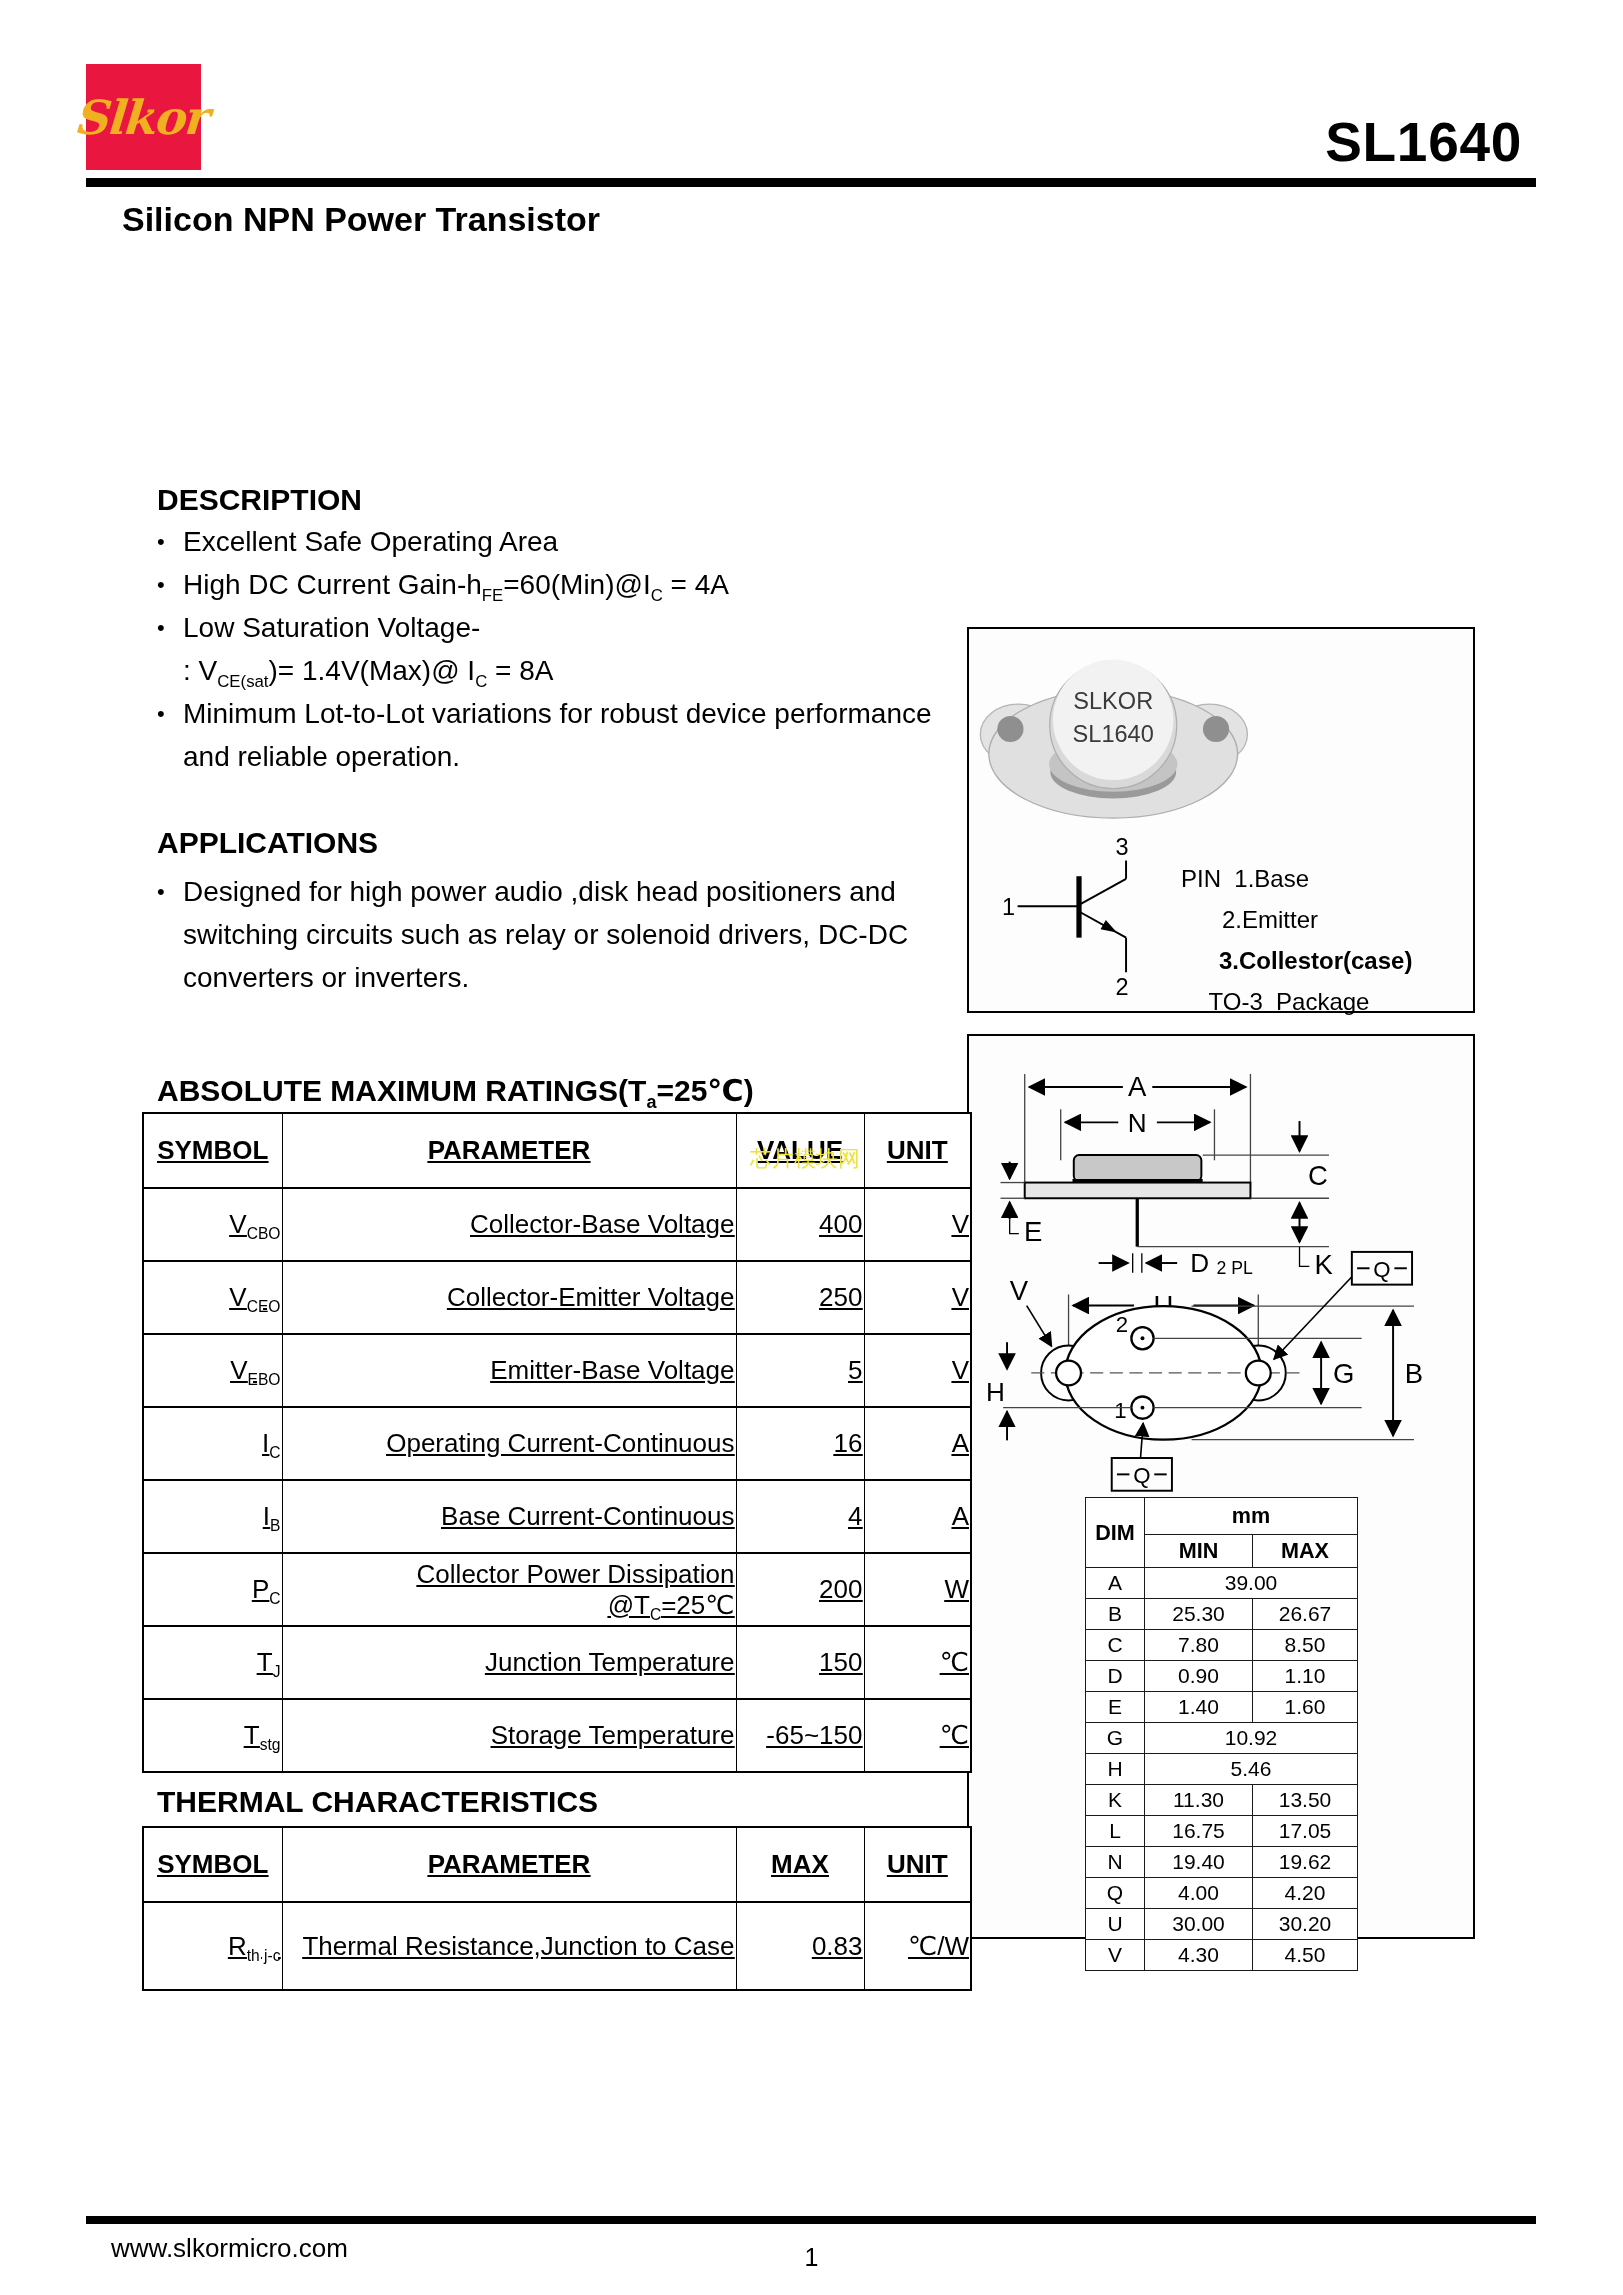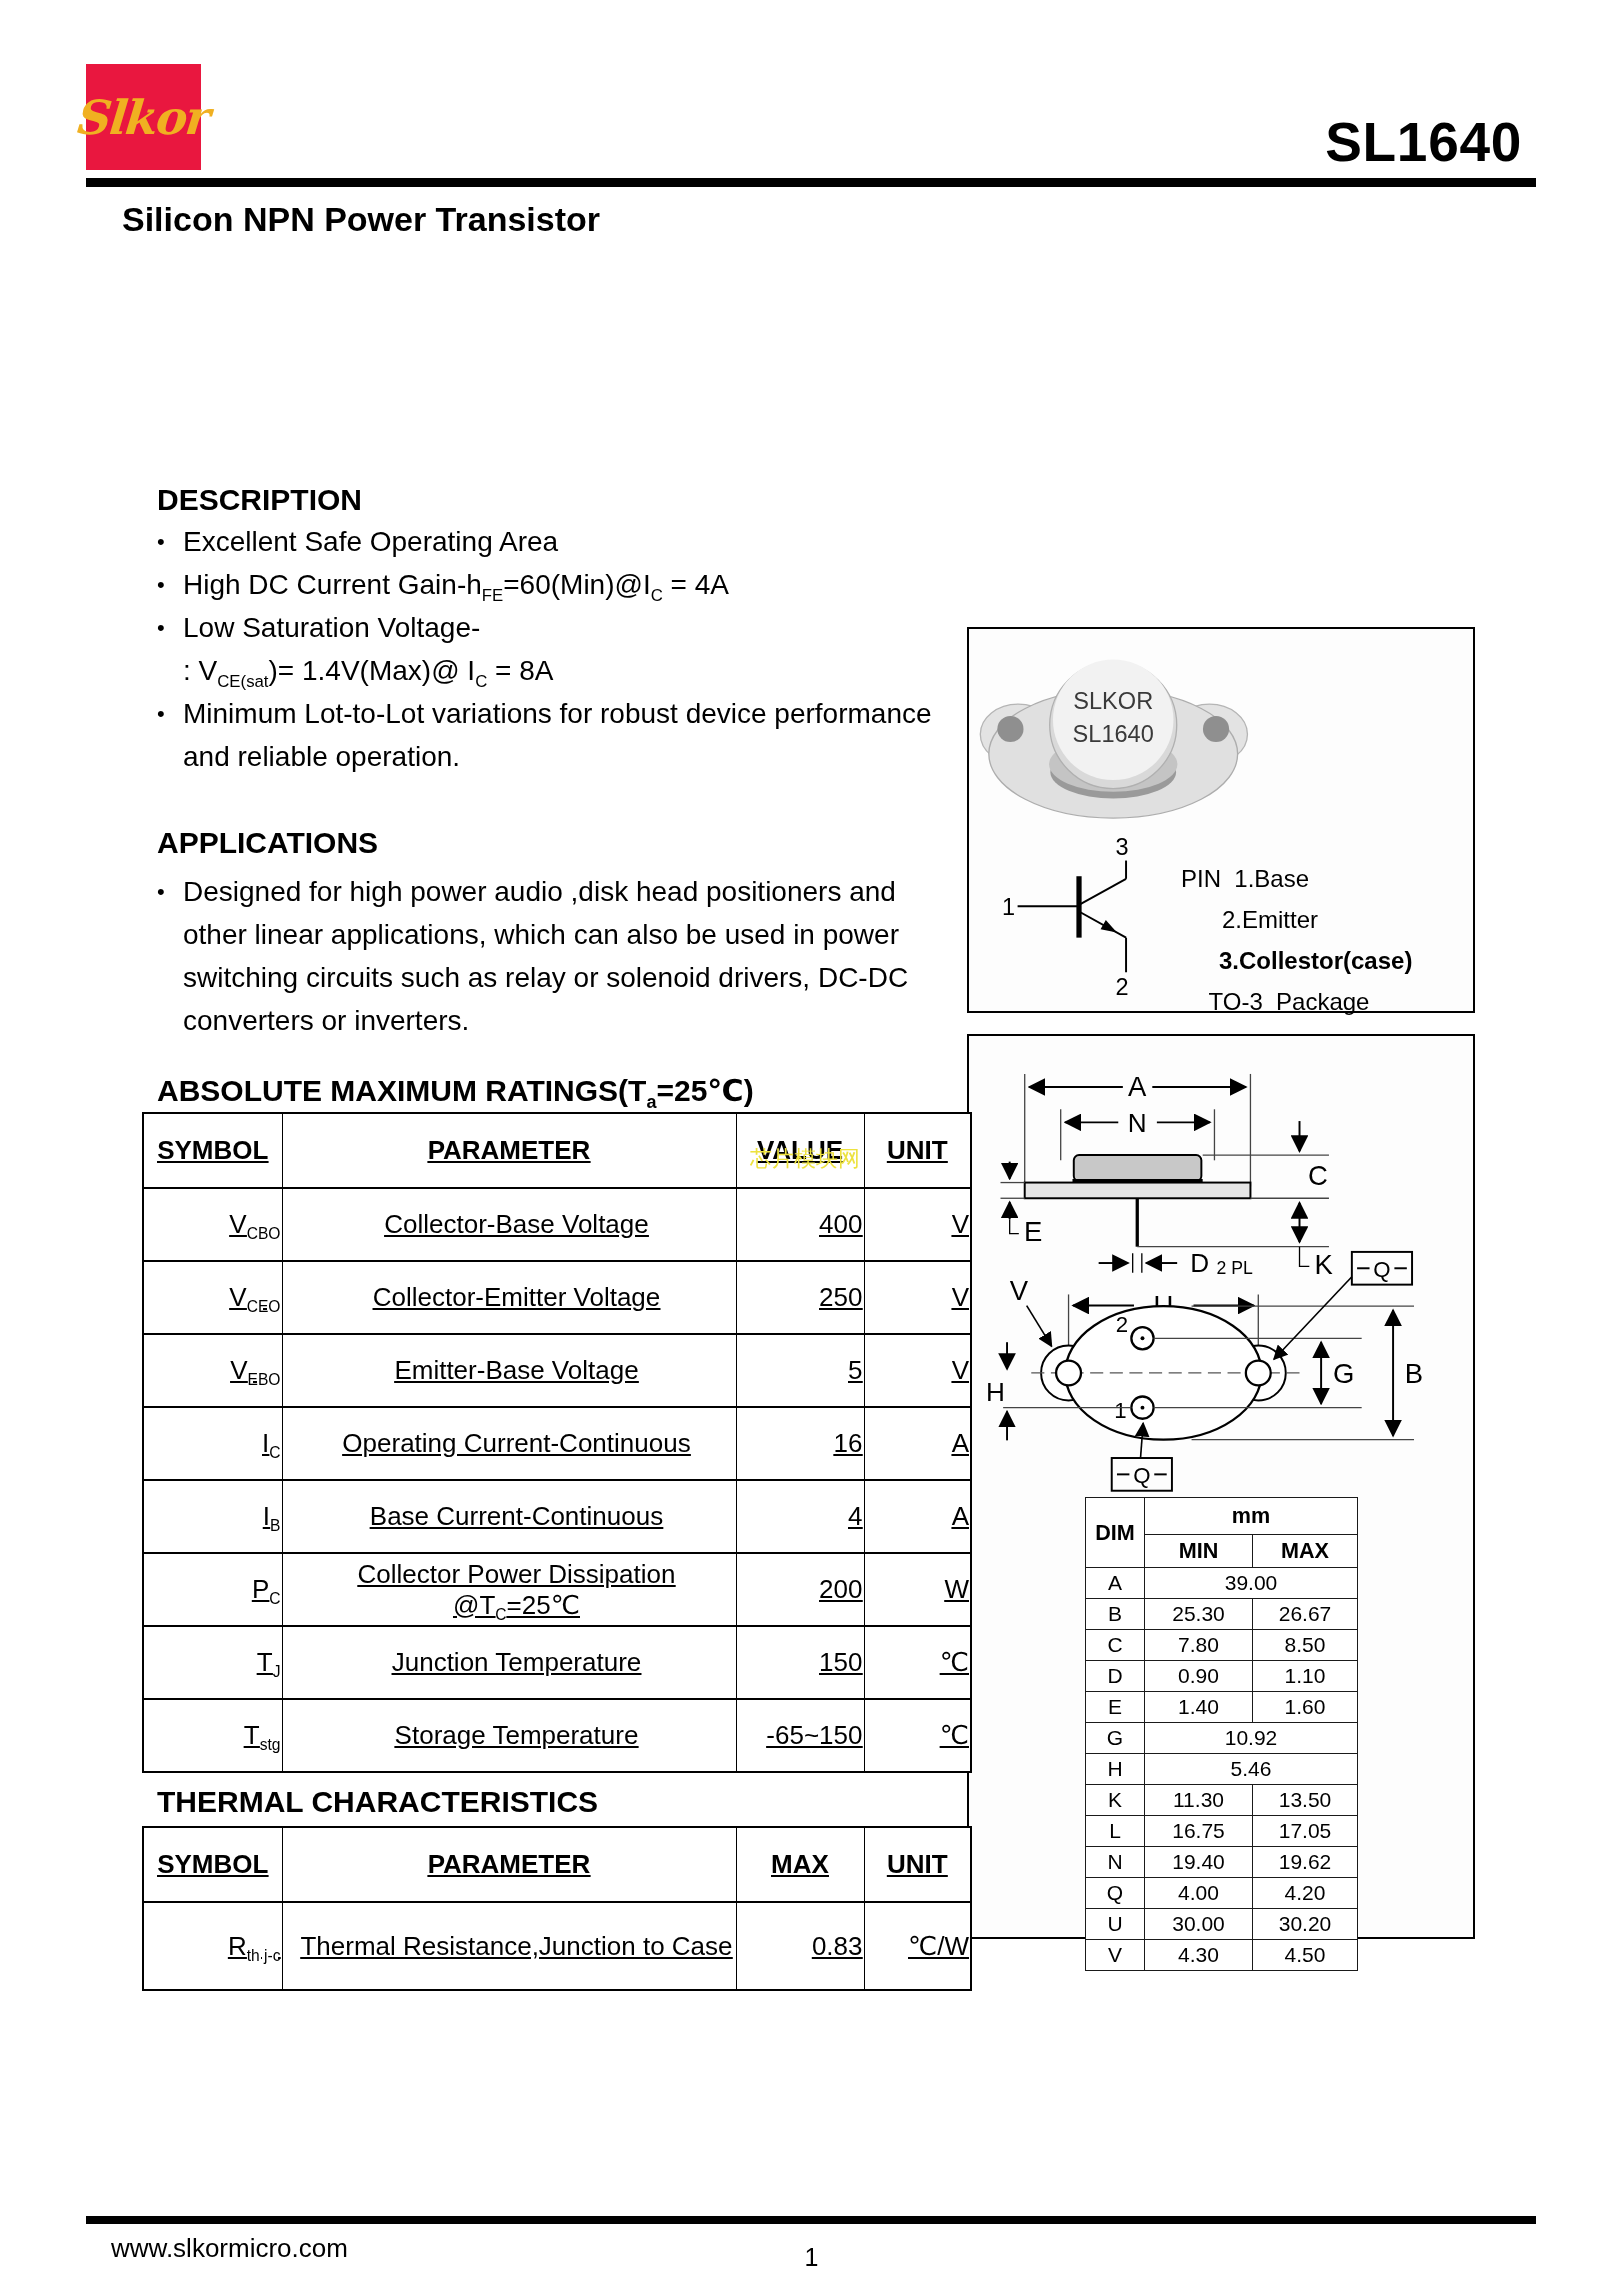--- a/index.html
+++ b/index.html
@@ -18,21 +18,21 @@
   .text-block{position:absolute;left:157px;}
   .tline{display:flex;font-size:28px;line-height:43px;white-space:pre;}
   .tline .bullet{width:26px;font-size:22px;}
   sub{font-size:60%;line-height:0;}
   
   table.spec{position:absolute;border-collapse:collapse;table-layout:fixed;width:828px;left:142px;background:#fff;}
   table.spec,table.spec th,table.spec td{border:2px solid #000;text-decoration:underline;}
   table.spec th,table.spec td{border-left-width:1.3px;border-right-width:1.3px;}
   table.spec th{font-size:26px;font-weight:bold;height:71px;text-align:center;position:relative;}
   table.spec td{font-size:26px;height:69px;text-align:right;vertical-align:middle;}
-  table.spec td.param{text-align:center;padding-left:16px;}
+  table.spec td.param{text-align:right;padding-left:16px;}
   #thermal-table td{height:84px;}
   .watermark{position:absolute;left:54%;top:62%;transform:translate(-50%,-50%);
              color:var(--wm,#ede23e);font-size:22px;font-weight:normal;white-space:nowrap;pointer-events:none;}
   
   .side-box{position:absolute;left:967px;border:2.6px solid #000;background:#fdfdfd;}
   #pkg-box{top:627px;width:504px;height:382px;}
   #outline-box{top:1034px;width:504px;height:901px;}
   #pkg-photo{position:absolute;left:9.8px;top:6.5px;}
   #pkg-symbol{position:absolute;left:29.4px;top:209px;}
   #pin-info{position:absolute;left:204px;top:229px;font-size:24px;line-height:41px;white-space:pre;margin-left:8px;}
@@ -71,21 +71,20 @@
       <div class="tline"><span class="bullet">•</span><span class="ltext"><span>High DC Current Gain-h</span><sub>FE</sub><span>=60(Min)@I</span><sub>C</sub><span> = 4A</span></span></div>
       <div class="tline"><span class="bullet">•</span><span class="ltext"><span>Low Saturation Voltage-</span></span></div>
       <div class="tline"><span class="bullet"></span><span class="ltext"><span>: V</span><sub>CE(sat</sub><span>)= 1.4V(Max)@ I</span><sub>C</sub><span> = 8A</span></span></div>
       <div class="tline"><span class="bullet">•</span><span class="ltext"><span>Minimum Lot-to-Lot variations for robust device performance</span></span></div>
       <div class="tline"><span class="bullet"></span><span class="ltext"><span>and reliable operation.</span></span></div>
     </div>
 
   <div class="section-heading" style="left:157px;top:826px;">APPLICATIONS</div>
   <div class="text-block" id="applications-lines" style="top:870px;">
       <div class="tline"><span class="bullet">•</span><span class="ltext"><span>Designed for high power audio ,disk head positioners and</span></span></div>
-      <div class="tline"><span class="bullet"></span><span class="ltext"><span>other linear applications, which can also be used in power</span></span></div>
       <div class="tline"><span class="bullet"></span><span class="ltext"><span>switching circuits such as relay or solenoid drivers, DC-DC</span></span></div>
       <div class="tline"><span class="bullet"></span><span class="ltext"><span>converters or inverters.</span></span></div>
     </div>
 
   <div class="side-box" id="pkg-box">
     <svg id="pkg-photo" width="275" height="203" viewBox="0 0 420 310">
       <ellipse cx="60" cy="150" rx="58" ry="46" fill="#e3e3e3" stroke="#b5b5b5" stroke-width="2"></ellipse>
       <ellipse cx="352" cy="150" rx="58" ry="46" fill="#e3e3e3" stroke="#b5b5b5" stroke-width="2"></ellipse>
       <ellipse cx="205" cy="180" rx="190" ry="98" fill="#e0e0e0" stroke="#adadad" stroke-width="2"></ellipse>
       <circle cx="48" cy="142" r="20" fill="#8f8f8f"></circle>

